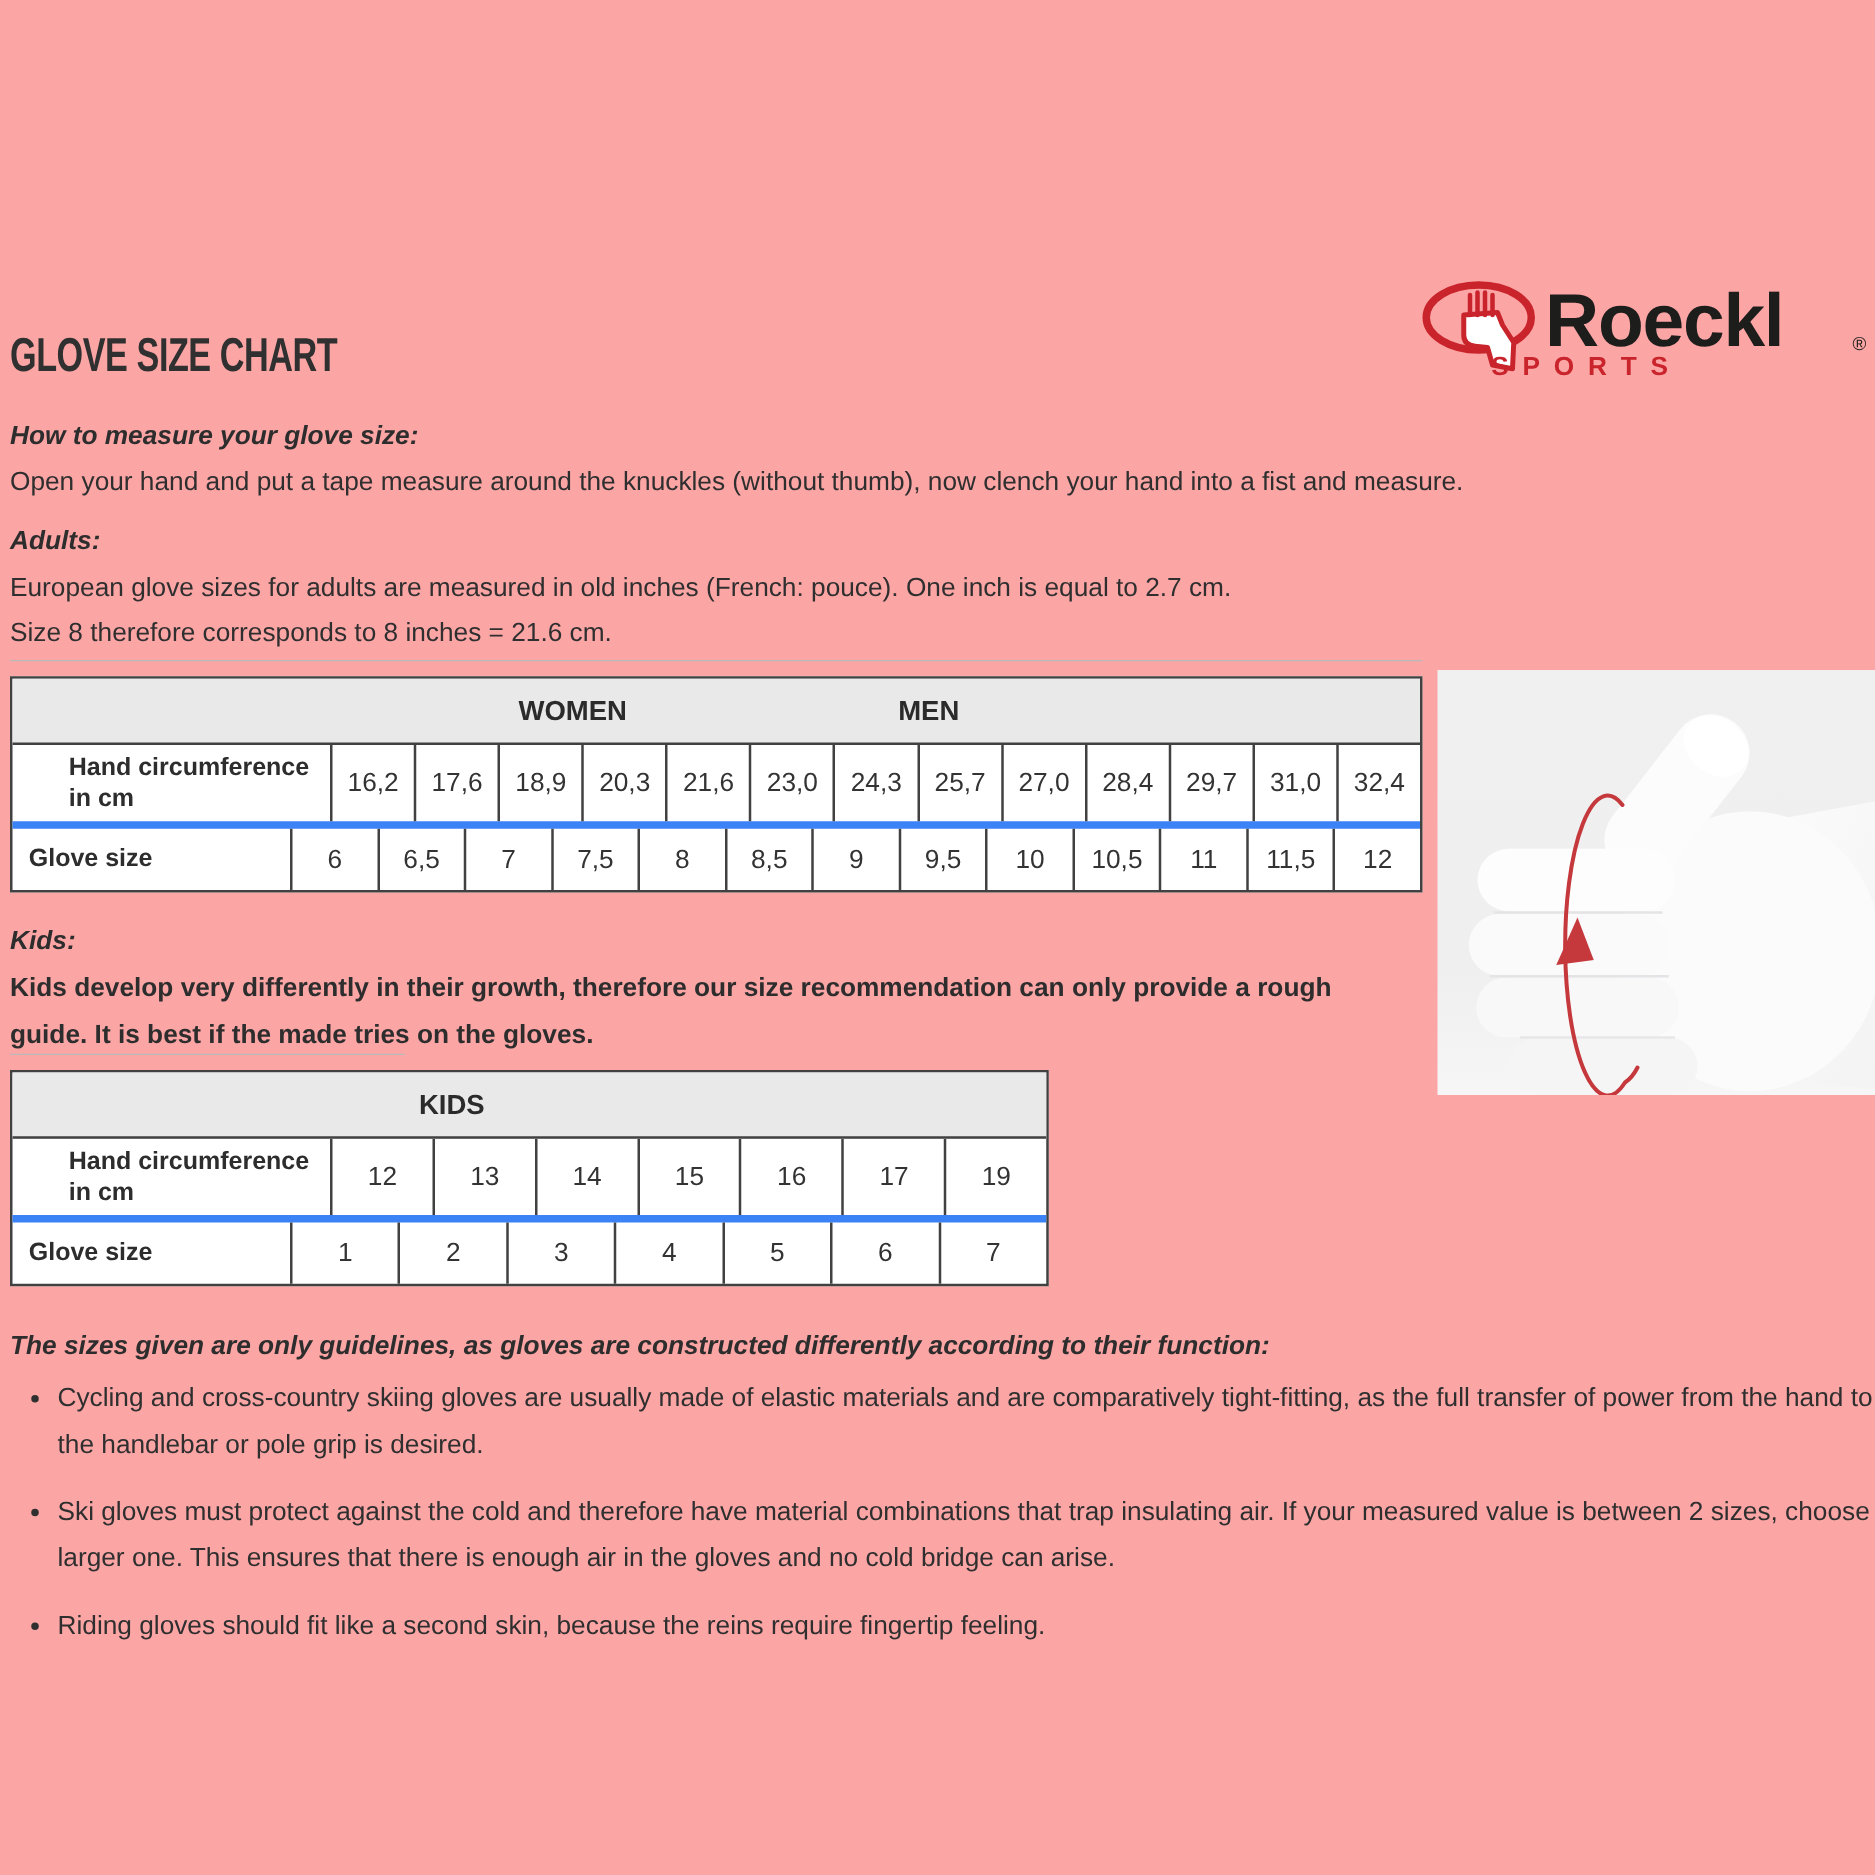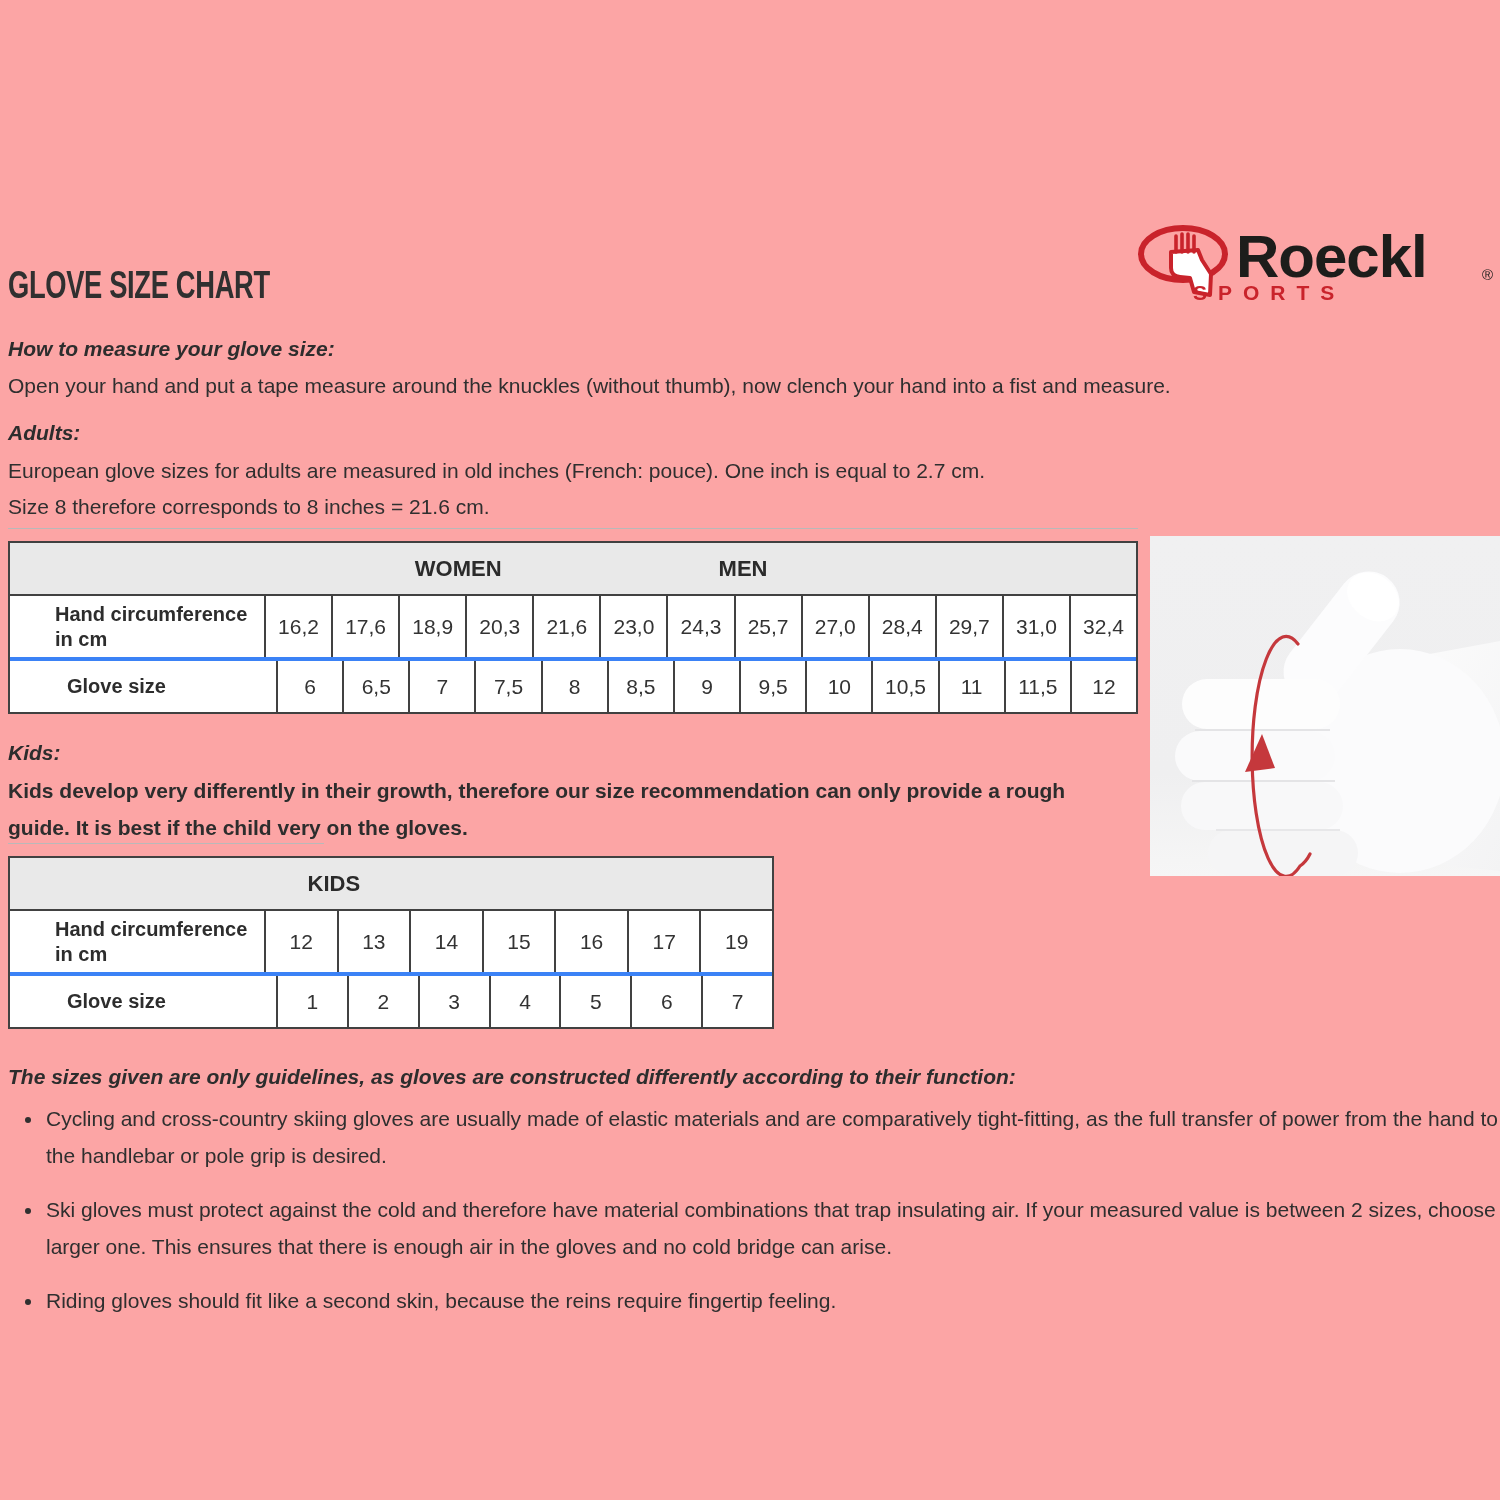--- a/index.html
+++ b/index.html
@@ -32,31 +32,31 @@
   .preline { position:absolute; height:1px; background:#b9b9b9; }
   .preline-adults { left:8px; top:528px; width:1130px; }
   .preline-kids   { left:8px; top:843px; width:316px; }
   
   .sztable {
     position:absolute; background:#ffffff;
     border:2px solid #414141; box-sizing:border-box;
     color:#2d2d2d;
   }
   .sztable-adults { left:8px; top:541px; width:1130px; }
-  .sztable-kids   { left:8px; top:856px; width:766px;  }
+  .sztable-kids   { left:8px; top:856px; width:831px;  }
   .sz-header {
     position:relative; height:53px; background:#e9e9e9;
     border-bottom:2px solid #414141; box-sizing:border-box;
   }
   .sz-header span {
     position:absolute; top:50%; transform:translate(-50%,-50%);
     font-size:22px; font-weight:bold; color:#2b2b2b; white-space:nowrap;
   }
   .sz-row { display:flex; box-sizing:border-box; }
-  .sz-row + .sz-row { border-top:4px solid #3b82f6;padding-left:44px; }
+  .sz-row + .sz-row { border-top:6px solid #3b82f6; }
   .sz-label {
     width:222px; flex:0 0 222px; box-sizing:border-box;
     padding:6px 6px 6px 13px; display:flex; align-items:center;
     font-size:20px; font-weight:bold; line-height:1.25;
   }
   .sz-cells { flex:1 1 auto; display:flex; }
   .sz-cells > div {
     flex:1 1 0; border-left:2px solid #414141; box-sizing:border-box;
     display:flex; align-items:center; justify-content:center;
     font-size:21px; color:#333333;
@@ -155,21 +155,21 @@
           <div>10</div>
           <div>10,5</div>
           <div>11</div>
           <div>11,5</div>
           <div>12</div>
         </div>
     </div>
   </div>
 
   <div class="h h-kids">Kids:</div>
-  <div class="p-kids">Kids develop very differently in their growth, therefore our size recommendation can only provide a rough guide. It is best if the child very on the gloves.</div>
+  <div class="p-kids">Kids develop very differently in their growth, therefore our size recommendation can only provide a rough guide. It is best if the made tries on the gloves.</div>
 
   <div class="preline preline-kids"></div>
 
   <div class="sztable sztable-kids">
     <div class="sz-header">
       <span style="left:42.5%">KIDS</span>
     </div>
     <div class="sz-row row-circ">
       <div class="sz-label">Hand circumference in cm</div>
       <div class="sz-cells">

